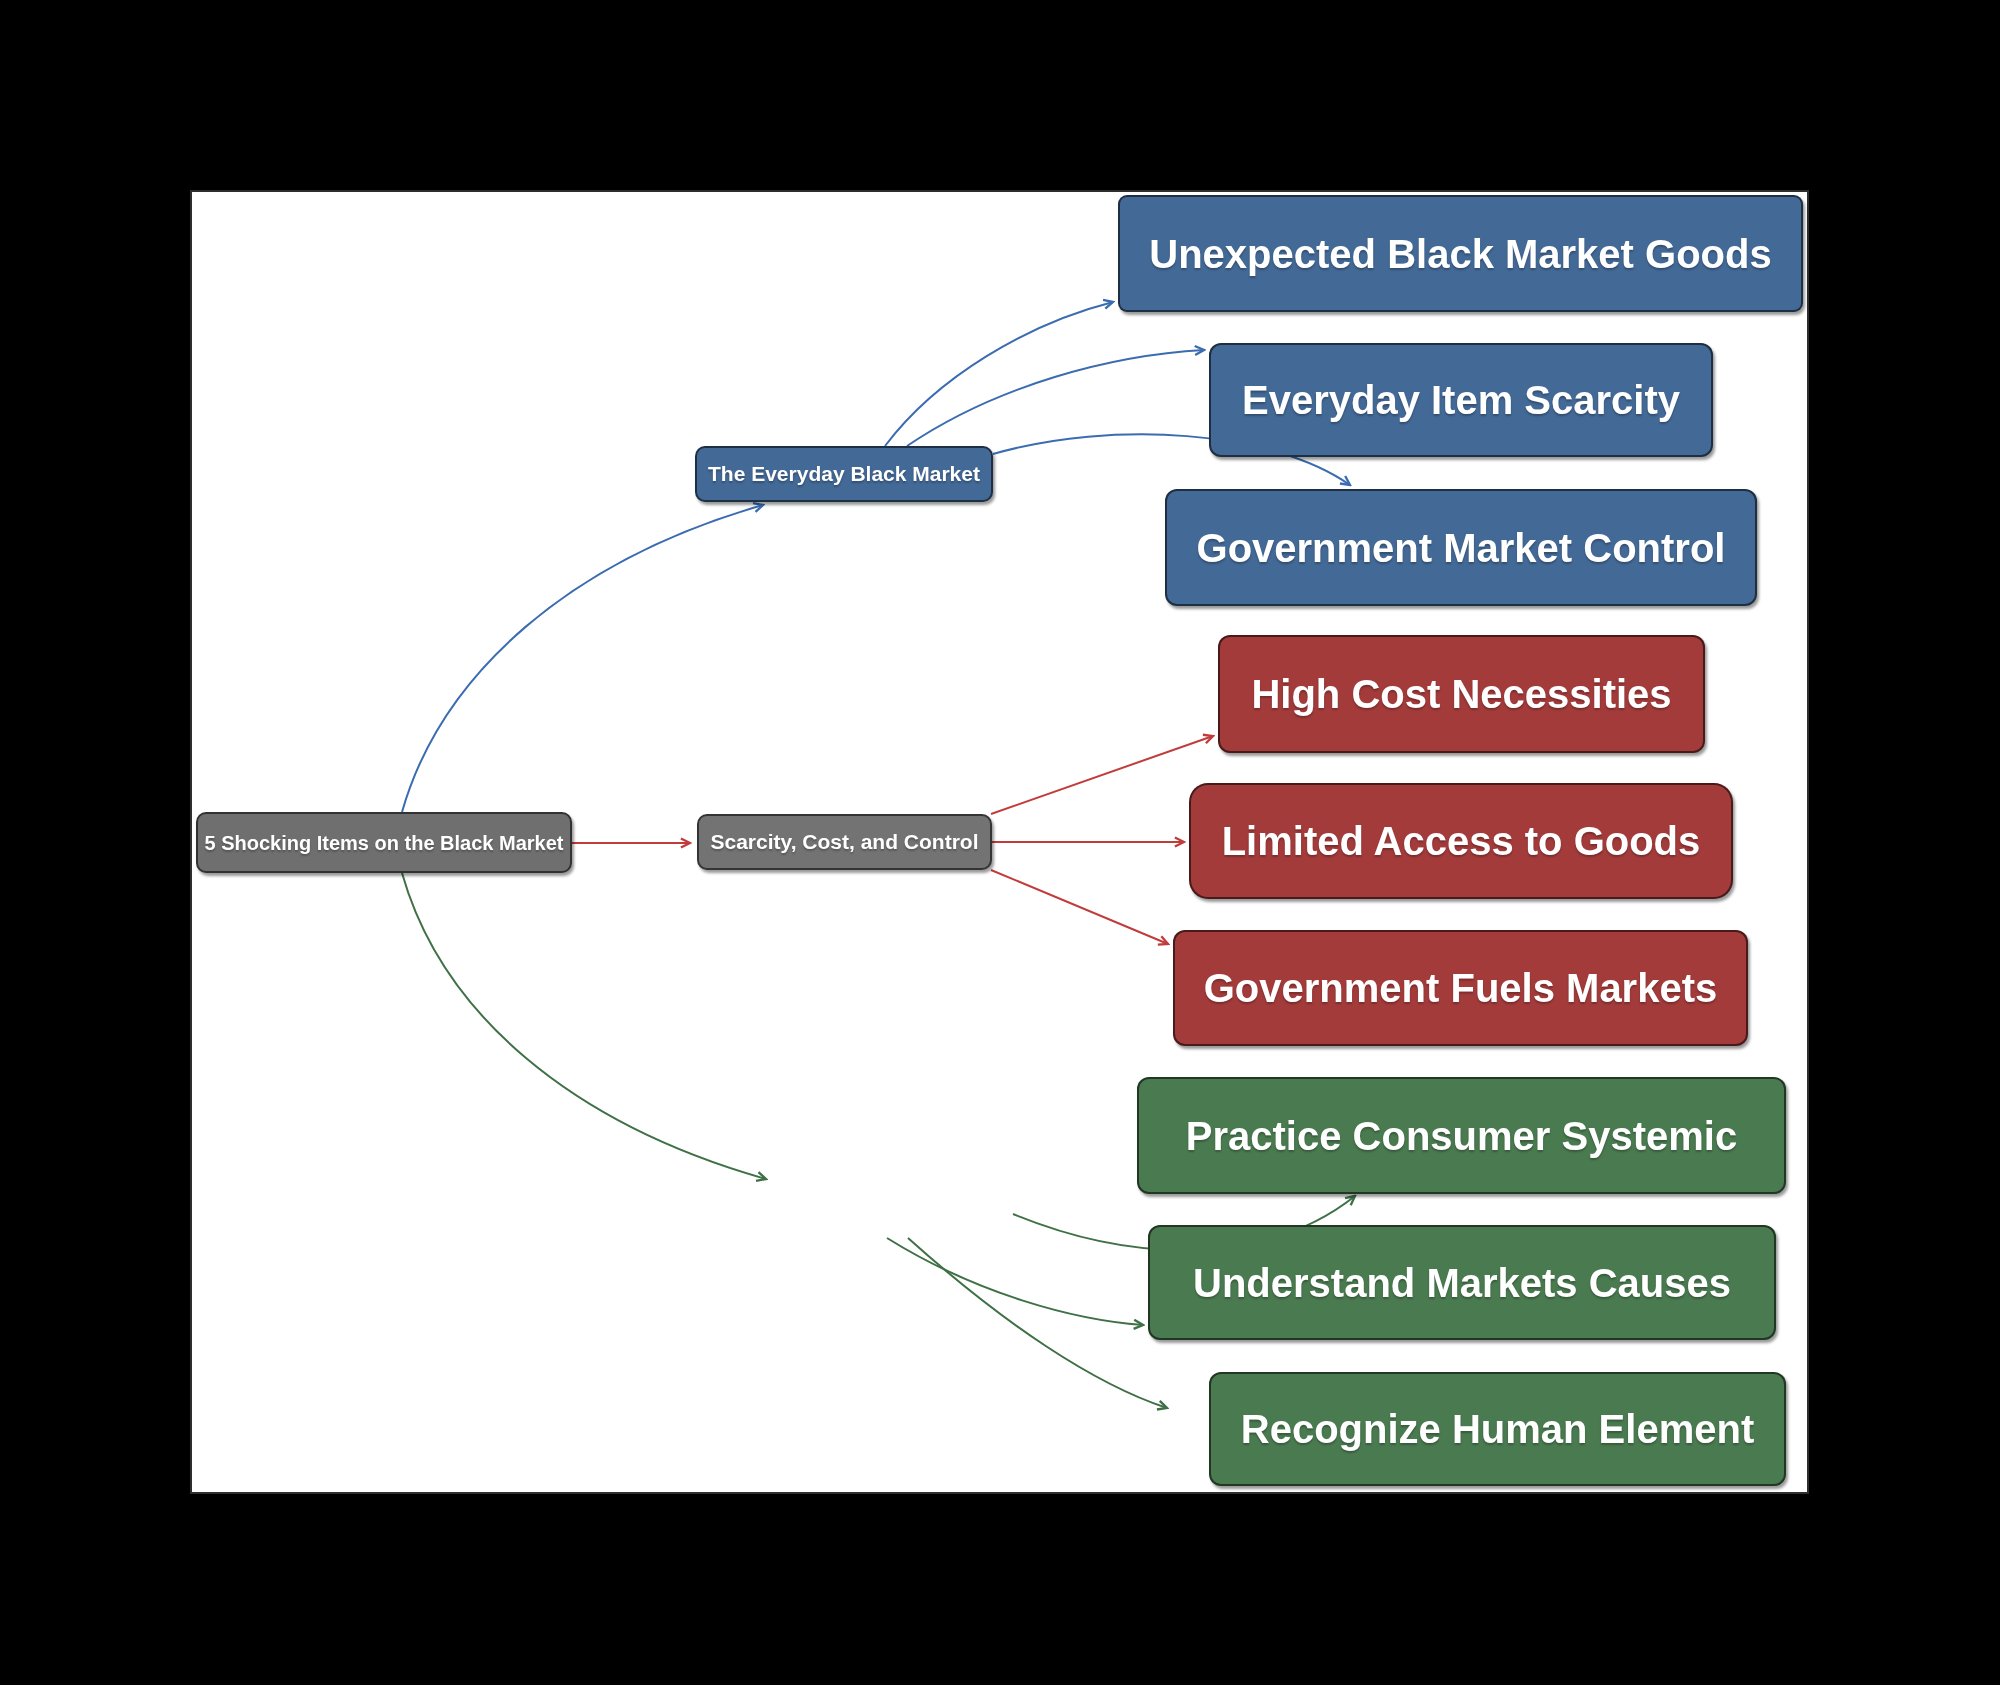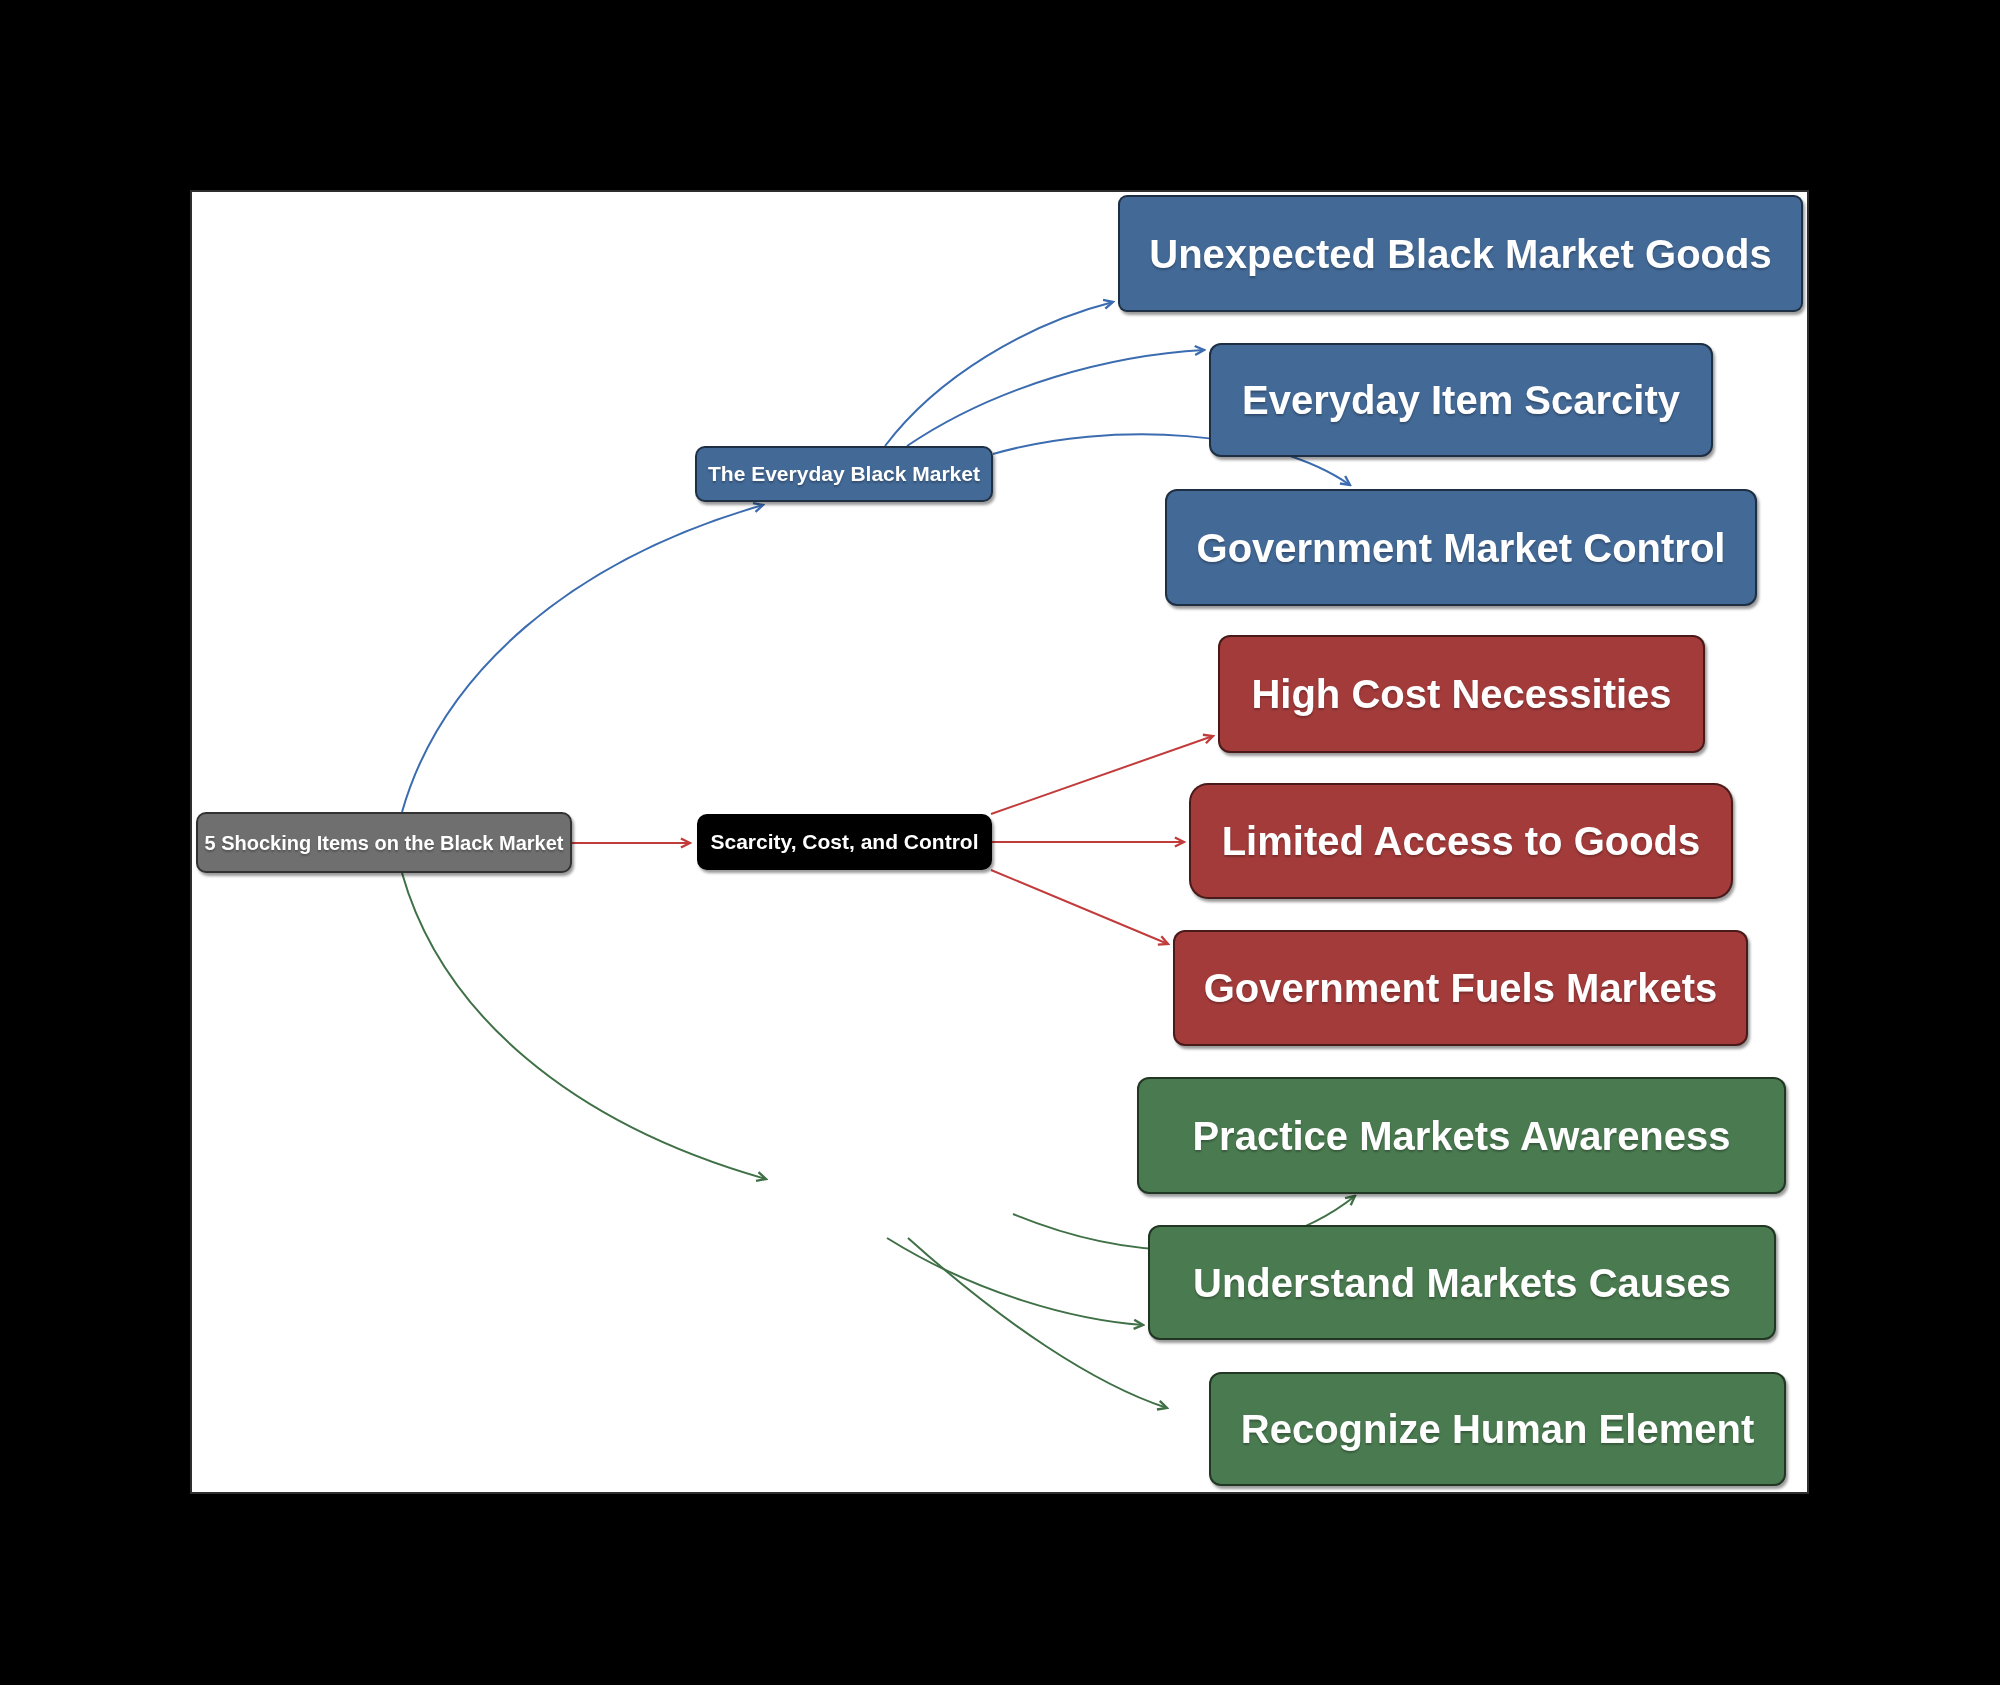--- a/index.html
+++ b/index.html
@@ -104,35 +104,35 @@
 
       <path class="edge edge-green" d="M 821,1022 C 950,1075 1080,1070 1163,1004" marker-end="url(#arrow-green)"></path>
       <path class="edge edge-green" d="M 695,1046 C 785,1102 882,1128 951,1133" marker-end="url(#arrow-green)"></path>
       <path class="edge edge-green" d="M 716,1046 C 812,1132 902,1192 975,1216" marker-end="url(#arrow-green)"></path>
     </svg>
 
     <div class="node root" id="n-root" style="background-color: rgb(111, 111, 111);">5 Shocking Items on the Black Market</div>
 
     <div class="node branch" id="n-b-everyday" style="background-color: rgb(67, 105, 150);">The Everyday Black Market</div>
 
-    <div class="node branch" id="n-b-scarcity" style="background-color: #000000;">Scarcity, Cost, and Control</div>
+    <div class="node branch" id="n-b-scarcity" style="background-color: #737373;">Scarcity, Cost, and Control</div>
 
 
     <div class="node leaf" id="n-l-unexpected" style="background-color: rgb(67, 105, 150);">Unexpected Black Market Goods</div>
 
     <div class="node leaf" id="n-l-everyitem" style="background-color: rgb(67, 105, 150);">Everyday Item Scarcity</div>
 
     <div class="node leaf" id="n-l-govt" style="background-color: rgb(67, 105, 150);">Government Market Control</div>
 
     <div class="node leaf" id="n-l-highcost" style="background-color: rgb(163, 59, 59);">High Cost Necessities</div>
 
     <div class="node leaf" id="n-l-limited" style="background-color: rgb(163, 59, 59);">Limited Access to Goods</div>
 
     <div class="node leaf" id="n-l-desper" style="background-color: rgb(163, 59, 59);">Government Fuels Markets</div>
 
-    <div class="node leaf" id="n-l-practice" style="background-color: rgb(74, 122, 80);">Practice Markets Awareness</div>
+    <div class="node leaf" id="n-l-practice" style="background-color: rgb(74, 122, 80);">Practice Consumer Systemic</div>
 
     <div class="node leaf" id="n-l-underst" style="background-color: rgb(74, 122, 80);">Understand Markets Causes</div>
 
     <div class="node leaf" id="n-l-recognize" style="background-color: rgb(74, 122, 80);">Recognize Human Element</div>
 
   </div>
 </div>
 
 </body></html>

